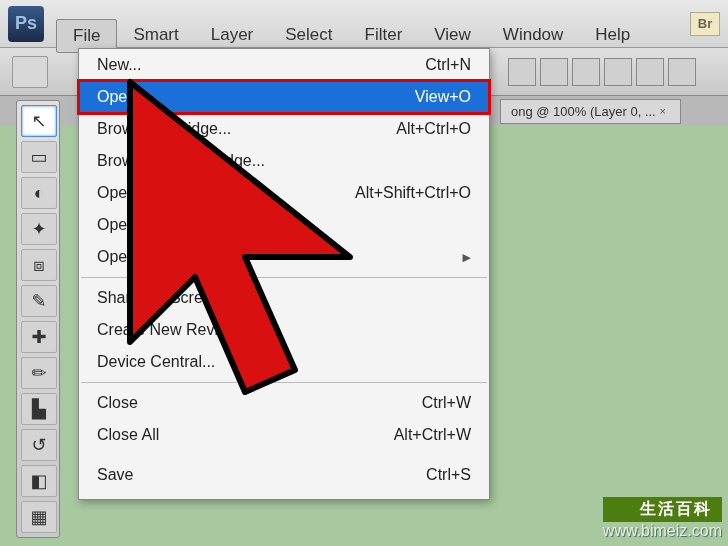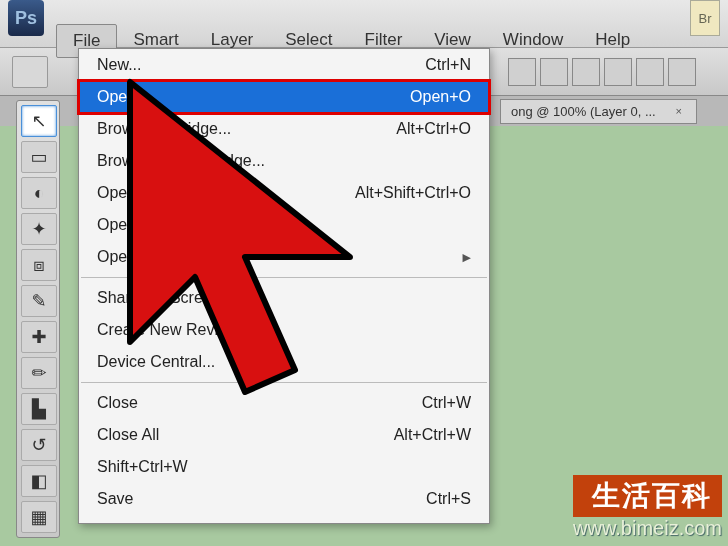--- a/index.html
+++ b/index.html
@@ -1,48 +1,48 @@
 <!DOCTYPE html>
 <html><head>
 <meta charset="utf-8">
 <style>
 * { margin: 0; padding: 0; box-sizing: border-box; font-family: "Segoe UI", Tahoma, sans-serif; }
 body { width: 728px; height: 546px; overflow: hidden; position: relative; background: #a8c9a0; }
 
-.menubar { height: 48px; background: linear-gradient(#e8e8e8, #d4d4d4); display: flex; align-items: flex-start; padding: 0 8px; border-bottom: 1px solid #999; }
+.menubar { height: 48px; background: linear-gradient(#e8e8e8, #d4d4d4); display: flex; align-items: center; padding: 0 8px; border-bottom: 1px solid #999; }
 .ps-logo { width: 36px; height: 36px; background: linear-gradient(#3a5a8a, #1a2a4a); border-radius: 4px; display: flex; align-items: center; justify-content: center; color: #a0c0e0; font-weight: bold; font-size: 18px; margin-right: 12px; }
 .menu-item { padding: 6px 16px; font-size: 17px; color: #333; cursor: pointer; margin-top: 24px; }
 .menu-item.active { background: #d0d0d0; border: 1px solid #888; border-radius: 2px; }
-.br-badge { margin-left: auto; width: 30px; height: 36px; background: #f0e8c0; border: 1px solid #aa9; display: flex; align-items: center; justify-content: center; font-size: 13px; font-weight: normal; color: #665; }
+.br-badge { margin-left: auto; width: 30px; height: 24px; background: #f0e8c0; border: 1px solid #aa9; display: flex; align-items: center; justify-content: center; font-size: 13px; font-weight: bold; color: #665; }
 
 .optionsbar { height: 48px; background: linear-gradient(#e0e0e0, #c8c8c8); display: flex; align-items: center; padding: 0 12px; border-bottom: 1px solid #888; }
 .opt-icon { width: 36px; height: 32px; background: #d8d8d8; border: 1px solid #999; margin-right: 6px; border-radius: 2px; }
 .opt-group { display: flex; gap: 4px; margin-left: auto; margin-right: 20px; }
 .align-icon { width: 28px; height: 28px; background: #d0d0d0; border: 1px solid #888; }
 
 .doc-tab-row { height: 30px; background: #b8b8b8; display: flex; align-items: center; padding: 0 0 0 500px; }
-.doc-tab { background: #d8d8d8; padding: 4px 10px; font-size: 13px; color: #333; border: 1px solid #888; display: flex; align-items: center; gap: 16px; }
+.doc-tab { background: #d8d8d8; padding: 4px 10px; font-size: 13px; color: #333; border: 1px solid #888; display: flex; align-items: center; gap: 0; }
 .doc-close { width: 14px; height: 14px; display: inline-flex; align-items: center; justify-content: center; font-size: 11px; color: #555; }
 
 .toolbox { position: absolute; left: 16px; top: 100px; width: 44px; background: linear-gradient(#e0e0e0, #c8c8c8); border: 1px solid #888; border-radius: 3px; padding: 4px; display: flex; flex-direction: column; gap: 4px; }
 .tool { width: 36px; height: 32px; background: #d4d4d4; border: 1px solid #aaa; border-radius: 2px; display: flex; align-items: center; justify-content: center; font-size: 18px; color: #333; cursor: pointer; }
 .tool.selected { background: #fff; border: 1px solid #4a90d9; box-shadow: inset 0 0 3px #4a90d9; }
 
 .dropdown { position: absolute; left: 78px; top: 48px; width: 412px; background: #f4f4f4; border: 1px solid #888; box-shadow: 2px 3px 8px rgba(0,0,0,0.3); z-index: 10; }
 .dd-item { display: flex; justify-content: space-between; padding: 4px 18px; font-size: 16px; color: #222; cursor: pointer; line-height: 24px; }
 .dd-item.highlight { background: #1a6fd8; color: #fff; position: relative; }
 .dd-item.highlight::before { content: ""; position: absolute; inset: -2px; border: 3px solid #d00; pointer-events: none; }
 .dd-sep { height: 1px; background: #bbb; margin: 4px 2px; }
 .dd-arrow { font-size: 11px; color: #555; }
 
 .cursor-overlay { position: absolute; left: 110px; top: 72px; z-index: 20; pointer-events: none; }
 
 .watermark { position: absolute; right: 6px; bottom: 6px; text-align: right; z-index: 30; }
-.wm-top { background: #c2410c; color: #fff; font-weight: bold; font-size: 28px; padding: 2px 10px; letter-spacing: 2px; }
-.wm-bottom { color: #e8f0d8; font-size: 20px; text-shadow: 1px 1px 1px #466; }
+.wm-top { background: #4d7c0f; color: #fff; font-weight: bold; font-size: 16px; padding: 2px 10px; letter-spacing: 2px; }
+.wm-bottom { color: #e8f0d8; font-size: 16px; text-shadow: 1px 1px 1px #466; }
 
 .canvas-area { position: absolute; left: 70px; top: 126px; right: 0; bottom: 0; background: #a8c9a0; }
 </style>
 </head>
 <body>
 
 <div class="menubar">
   <div class="ps-logo">Ps</div>
   <div id="menu-items" style="display: flex;">
       <div class="menu-item active">File</div>
@@ -93,21 +93,21 @@
     <div class="tool">▦</div>
   </div>
 
 <div class="dropdown" id="dropdown">
     <div class="dd-item">
       <span>New...</span>
       <span>Ctrl+N</span>
     </div>
     <div class="dd-item highlight">
       <span>Open...</span>
-      <span>Open+O</span>
+      <span>View+O</span>
     </div>
     <div class="dd-item">
       <span>Browse in Bridge...</span>
       <span>Alt+Ctrl+O</span>
     </div>
     <div class="dd-item">
       <span>Browse in Mini Bridge...</span>
       <span></span>
     </div>
     <div class="dd-item">
@@ -138,21 +138,20 @@
     <div class="dd-sep"></div>
     <div class="dd-item">
       <span>Close</span>
       <span>Ctrl+W</span>
     </div>
     <div class="dd-item">
       <span>Close All</span>
       <span>Alt+Ctrl+W</span>
     </div>
     <div class="dd-item">
-      <span>Shift+Ctrl+W</span>
     </div>
     <div class="dd-item">
       <span>Save</span>
       <span>Ctrl+S</span>
     </div>
     <div class="dd-item">
     </div>
   </div>
 
 <div class="cursor-overlay">

